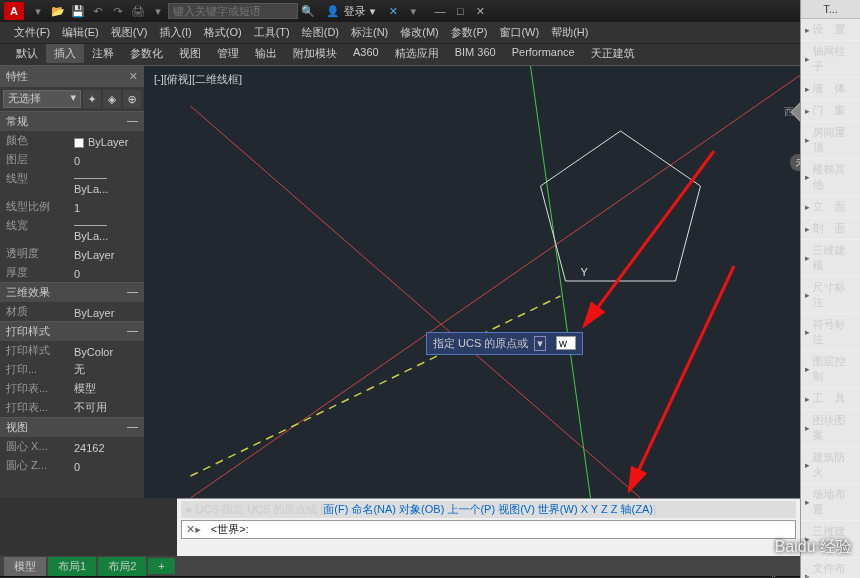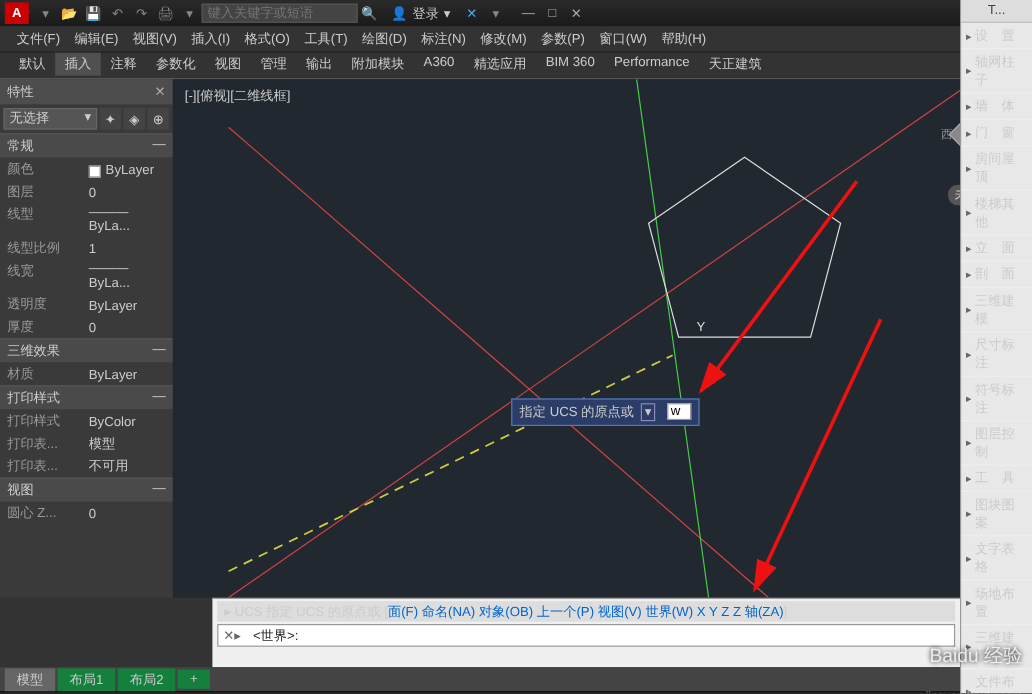--- a/index.html
+++ b/index.html
@@ -181,30 +181,38 @@
         </div>
         <div class="cat-header">
           <span>打印样式</span>
           <span>—</span>
         </div>
         <div class="prop-row">
           <div class="prop-label">打印样式</div>
           <div class="prop-value">ByColor</div>
         </div>
         <div class="prop-row">
+          <div class="prop-label">打印...</div>
+          <div class="prop-value">无</div>
+        </div>
+        <div class="prop-row">
           <div class="prop-label">打印表...</div>
           <div class="prop-value">模型</div>
         </div>
         <div class="prop-row">
           <div class="prop-label">打印表...</div>
           <div class="prop-value">不可用</div>
         </div>
         <div class="cat-header">
           <span>视图</span>
           <span>—</span>
+        </div>
+        <div class="prop-row">
+          <div class="prop-label">圆心 X...</div>
+          <div class="prop-value">24162</div>
         </div>
         <div class="prop-row">
           <div class="prop-label">圆心 Z...</div>
           <div class="prop-value">0</div>
         </div>
       </div>
   </div>
 
   <div class="canvas-wrap">
     <div class="viewport-label">[-][俯视][二维线框]</div>
@@ -313,21 +321,21 @@
         <div class="tp-item">
           <span class="tp-arrow">▸</span>
           <span>工　具</span>
         </div>
         <div class="tp-item">
           <span class="tp-arrow">▸</span>
           <span>图块图案</span>
         </div>
         <div class="tp-item">
           <span class="tp-arrow">▸</span>
-          <span>文字表格</span>
+          <span>建筑防火</span>
         </div>
         <div class="tp-item">
           <span class="tp-arrow">▸</span>
           <span>场地布置</span>
         </div>
         <div class="tp-item">
           <span class="tp-arrow">▸</span>
           <span>三维建模</span>
         </div>
         <div class="tp-item">

